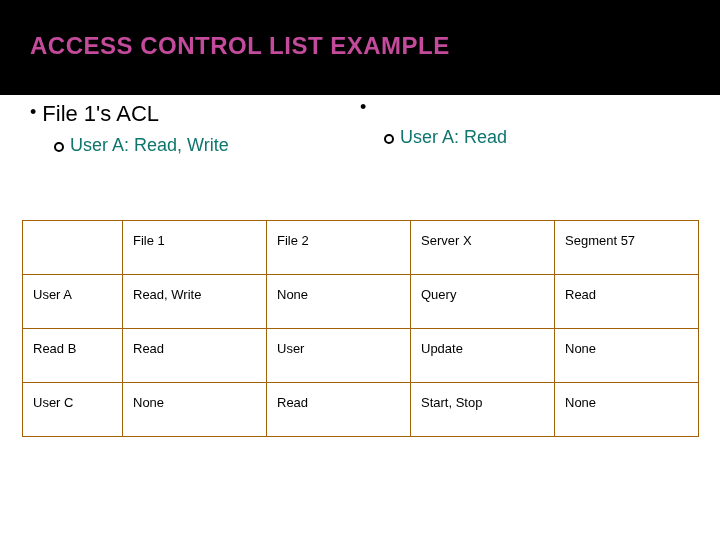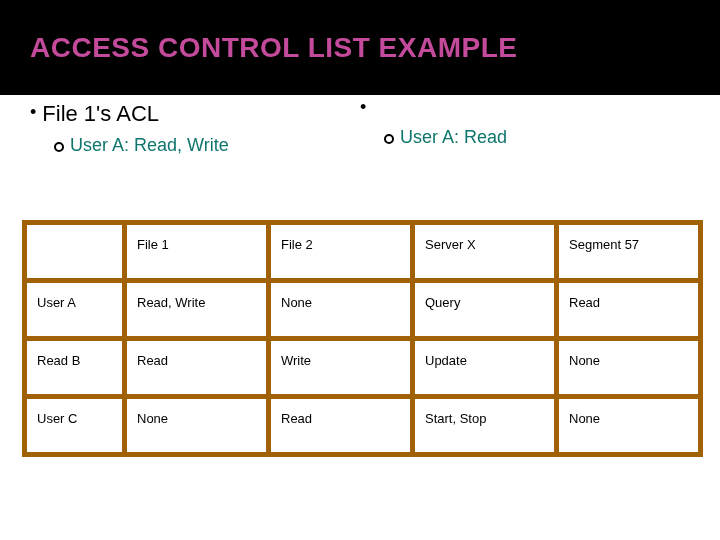--- a/index.html
+++ b/index.html
@@ -25,21 +25,21 @@
     height: 95px;
     background: #000;
   }
   .title {
     position: absolute;
     top: 34px;
     left: 30px;
     width: 660px;
     font-family: Verdana, Geneva, sans-serif;
     font-weight: 700;
-    font-size: 28px;
+    font-size: 24px;
     letter-spacing: 0.5px;
     color: #c44a9c;
     line-height: 1;
   }
   .white-area {
     position: absolute;
     top: 95px;
     left: 0;
     width: 720px;
     height: 445px;
@@ -106,21 +106,21 @@
     width: 676px;
     table-layout: fixed;
     font-family: Arial, sans-serif;
   }
   table.acl col.c0 { width: 100px; }
   table.acl col.c1 { width: 144px; }
   table.acl col.c2 { width: 144px; }
   table.acl col.c3 { width: 144px; }
   table.acl col.c4 { width: 144px; }
   table.acl th, table.acl td {
-    border: 5px solid #a16207;
+    border: 1px solid #a16207;
     padding: 12px 10px 26px 10px;
     font-size: 13px;
     font-weight: 400;
     text-align: left;
     vertical-align: top;
     color: #000;
     background: #fff;
   }
 </style>
 </head>
@@ -177,21 +177,21 @@
       <tr>
         <td>User A</td>
         <td>Read, Write</td>
         <td>None</td>
         <td>Query</td>
         <td>Read</td>
       </tr>
       <tr>
         <td>Read B</td>
         <td>Read</td>
-        <td>Write</td>
+        <td>User</td>
         <td>Update</td>
         <td>None</td>
       </tr>
       <tr>
         <td>User C</td>
         <td>None</td>
         <td>Read</td>
         <td>Start, Stop</td>
         <td>None</td>
       </tr>

